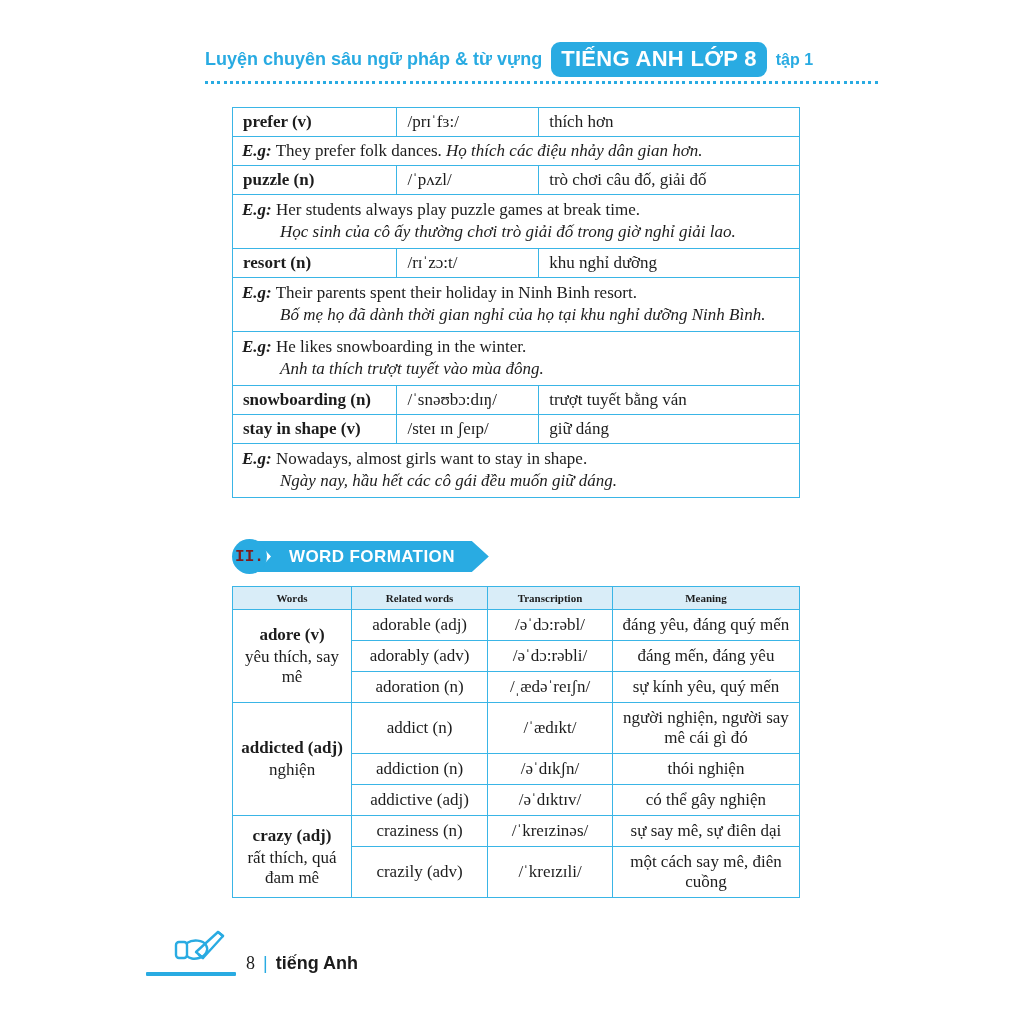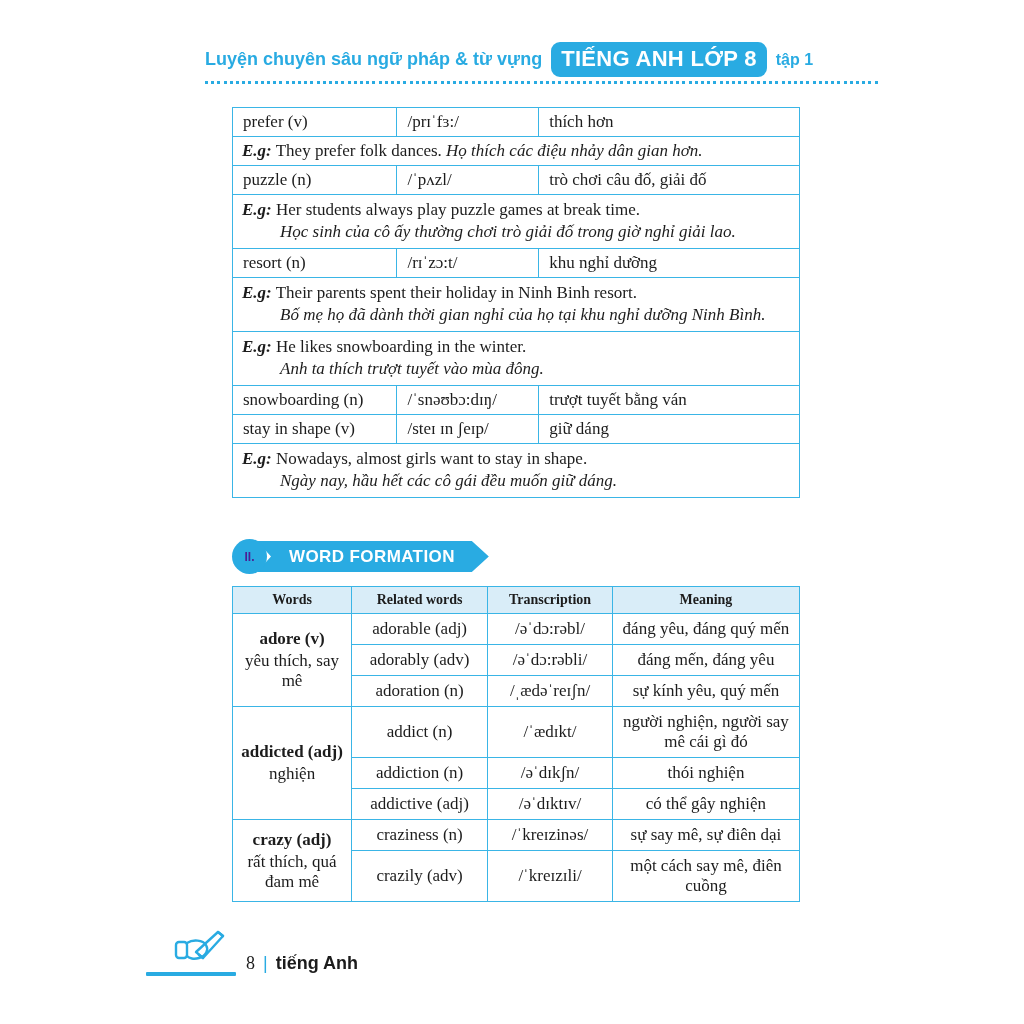--- a/index.html
+++ b/index.html
@@ -31,54 +31,54 @@
     background-image:repeating-linear-gradient(to right,#29abe2 0 3px,transparent 3px 6.2px);
   }
 
   
   table { border-collapse:collapse; table-layout:fixed; }
   td, th { border:1.5px solid #3ab5e6; }
 
   
   .vocab-table { position:absolute; left:232px; top:107px; width:568px; }
   .vocab-table td { font-size:17px; vertical-align:middle; }
-  .vt-word  { width:29%; padding:4px 10px; }
+  .vt-word  { width:29%; padding:4px 10px;font-weight:bold; }
   .vt-trans { width:25%; padding:4px 10px;margin-top:26px; }
   .vt-mean  { width:46%; padding:4px 10px; }
   .vt-eg    { padding:4px 9px; }
   .eg-label { font-weight:bold; font-style:italic; }
   .vi { font-style:italic; }
   .vi-line { padding-left:38px; padding-top:2px; padding-bottom:2px; }
   .eg-line { padding-top:1px; }
 
   
   .section-heading {
     position:absolute; left:232px; top:539px;
     display:flex; align-items:center;
     font-family:"Liberation Sans", sans-serif; font-weight:bold;
   }
   .sec-circle {
     width:35px; height:35px; border-radius:50%;
-    background:#29abe2; color:#4c1d95; font-size:12px;
+    background:#29abe2; color:#7f1d1d; font-size:16px;
     display:flex; align-items:center; justify-content:center;
-    position:relative; z-index:2; flex:0 0 auto;
+    position:relative; z-index:2; flex:0 0 auto;font-family:Liberation Mono, monospace;
   }
   .sec-ribbon {
     margin-left:-10px; position:relative; z-index:1;
     background:#29abe2; color:#fff;
     font-size:17px; letter-spacing:.4px;
     height:31px; line-height:31px;
     padding:0 34px 0 32px;
     clip-path:polygon(0 0, calc(100% - 17px) 0, 100% 50%, calc(100% - 17px) 100%, 0 100%, 14px 50%);
   }
 
   
   .formation-table { position:absolute; left:232px; top:586px; width:568px; }
   .formation-table th {
-    background:#d9edf8; font-size:14px; font-weight:bold;
+    background:#d9edf8; font-size:11px; font-weight:bold;
     padding:5px 4px; text-align:center;
   }
   .fm-c1 { width:21%; } .fm-c2 { width:24%; } .fm-c3 { width:22%; } .fm-c4 { width:33%; }
   .formation-table td { font-size:17px; padding:5px 8px; text-align:center; vertical-align:middle; }
   .word-cell { text-align:center; padding:4px 6px; }
   .fw-word { font-weight:bold; }
   .fw-mean { margin-top:2px; }
   .fm-meaning { text-align:left; text-align:justify; padding:4px 9px; }
 
   

